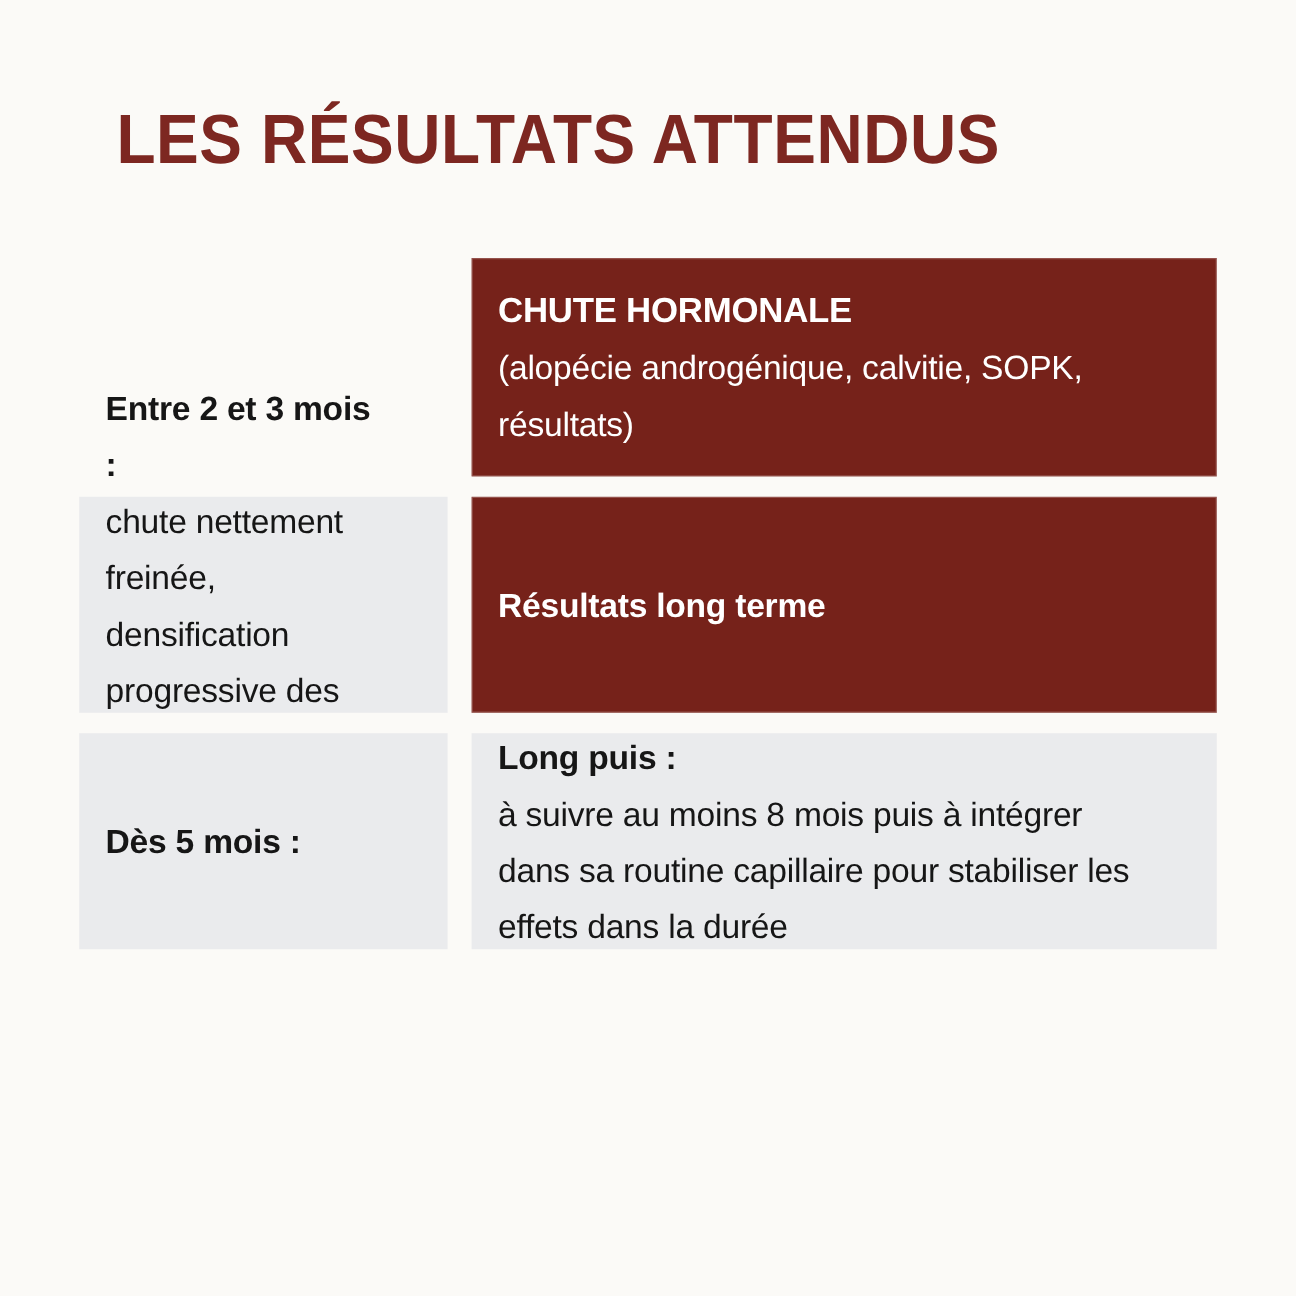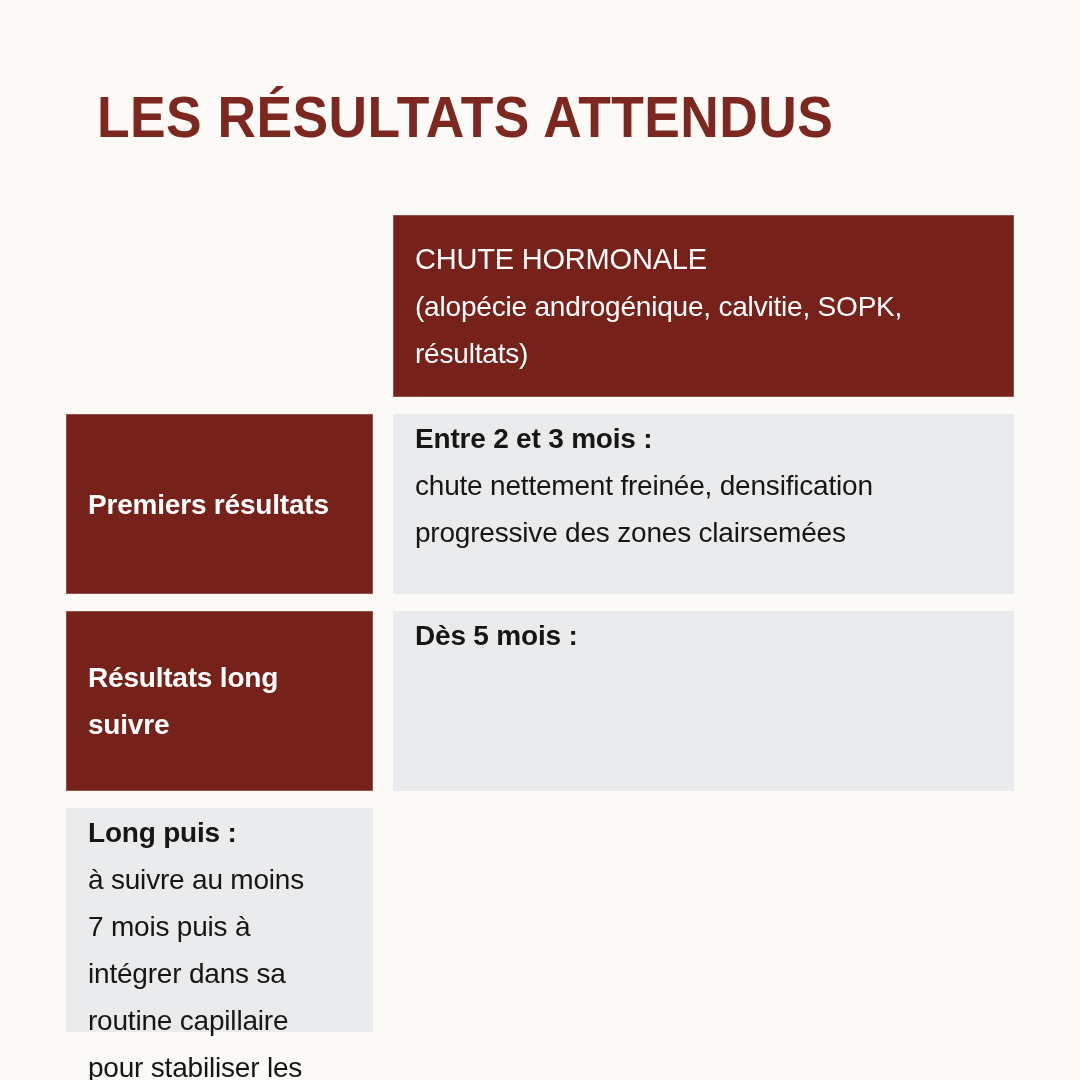--- a/index.html
+++ b/index.html
@@ -51,40 +51,40 @@
   .spacer-cell { background: transparent; }
   .header-cell {
     display: flex;
     flex-direction: column;
     justify-content: center;
     padding: 0 58px 0 22px;
     line-height: 47px;
     letter-spacing: -0.2px;
   }
   .header-title {
-    font-weight: 400;
+    font-weight: 700;
     font-size: 29px;
   }
   .header-subtitle {
     font-weight: 400;
     font-size: 28px;
   }
   .label-cell {
     display: flex;
     align-items: center;
     padding: 0 26px 0 22px;
     font-weight: 700;
     font-size: 28px;
     line-height: 47px;
     letter-spacing: -0.2px;
   }
   .content-cell {
     display: flex;
     flex-direction: column;
-    justify-content: flex-start;
+    justify-content: center;
     padding: 1px 58px 0 22px;
     font-size: 28px;
     line-height: 47px;
     letter-spacing: -0.2px;
   }
   .content-lead { font-weight: 700; }
   .content-body { font-weight: 400; }
 </style>
 </head>
 <body>
@@ -93,33 +93,30 @@
 
 <div class="results-table">
 
   <div class="spacer-cell"></div>
 
   <div class="cell-red header-cell">
     <div class="header-title">CHUTE HORMONALE</div>
     <div class="header-subtitle">(alopécie androgénique, calvitie, SOPK, résultats)</div>
   </div>
 
-  <div class="cell-red label-cell">
-    <span>Premiers résultats</span>
-  </div>
   <div class="cell-gray content-cell">
     <div class="content-lead">Entre 2 et 3 mois :</div>
     <div class="content-body">chute nettement freinée, densification progressive des zones clairsemées</div>
   </div>
 
   <div class="cell-red label-cell">
-    <span>Résultats long suivre</span>
+    <span>Résultats long terme</span>
   </div>
   <div class="cell-gray content-cell">
     <div class="content-lead">Dès 5 mois :</div>
   </div>
 
   <div class="cell-gray content-cell">
     <div class="content-lead">Long puis :</div>
-    <div class="content-body">à suivre au moins 7 mois puis à intégrer dans sa routine capillaire pour stabiliser les effets dans la durée</div>
+    <div class="content-body">à suivre au moins 8 mois puis à intégrer dans sa routine capillaire pour stabiliser les effets dans la durée</div>
   </div>
 
 </div>
 
 </body></html>

